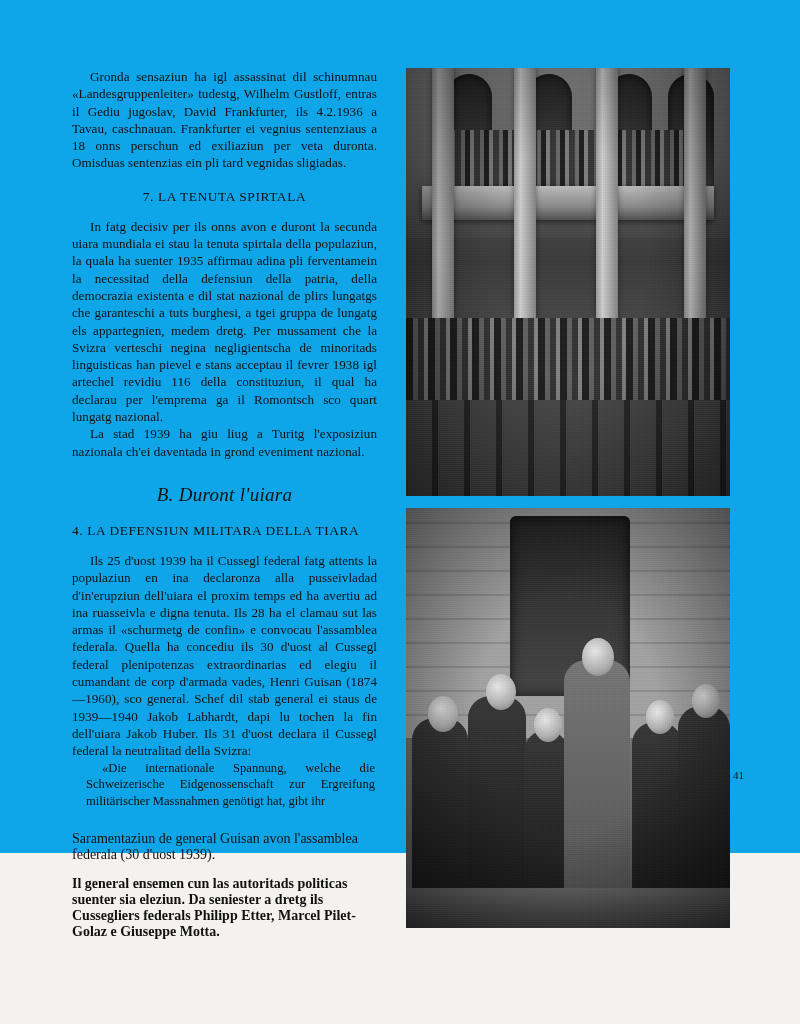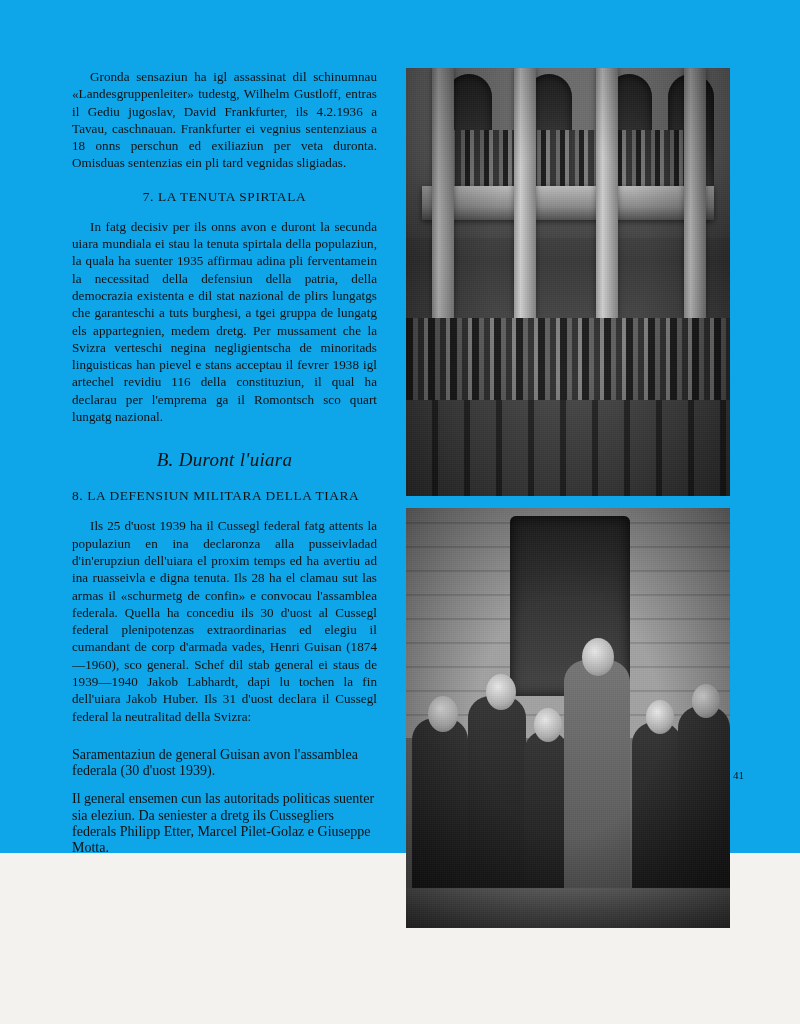--- a/index.html
+++ b/index.html
@@ -71,20 +71,21 @@
   }
   .caption {
     font-size: 14px;
     line-height: 16.2px;
     text-align: left;
     margin: 0;
     text-indent: 0;
   }
   .caption + .caption {
     margin-top: 12px;
+    font-weight: bold;
   }
   .gap-lg { height: 22px; }
 
   
   .photo {
     position: relative;
     width: 324px;
     overflow: hidden;
     background: #2b2b2b;
     filter: grayscale(1) contrast(1.05);
@@ -242,27 +243,29 @@
 
 <div class="page">
 
   <div class="col-left">
 
     <p class="body">Gronda sensaziun ha igl assassinat dil schinumnau «Landesgruppenleiter» tudestg, Wilhelm Gustloff, entras il Gediu jugoslav, David Frankfurter, ils 4.2.1936 a Tavau, caschnauan. Frankfurter ei vegnius sentenziaus a 18 onns perschun ed exiliaziun per veta duronta. Omisduas sentenzias ein pli tard vegnidas sligiadas.</p>
 
     <h2 class="section">7. LA TENUTA SPIRTALA</h2>
 
     <p class="body">In fatg decisiv per ils onns avon e duront la secunda uiara mundiala ei stau la tenuta spirtala della populaziun, la quala ha suenter 1935 affirmau adina pli ferventamein la necessitad della defensiun della patria, della democrazia existenta e dil stat nazional de plirs lungatgs che garanteschi a tuts burghesi, a tgei gruppa de lungatg els appartegnien, medem dretg. Per mussament che la Svizra verteschi negina negligientscha de minoritads linguisticas han pievel e stans acceptau il fevrer 1938 igl artechel revidiu 116 della constituziun, il qual ha declarau per l'emprema ga il Romontsch sco quart lungatg nazional.</p>
+    <p class="body">La stad 1939 ha giu liug a Turitg l'exposiziun nazionala ch'ei daventada in grond eveniment nazional.</p>
 
     <h3 class="subsec">B. Duront l'uiara</h3>
 
-    <h2 class="section left">8. LA DEFENSIUN MILITARA DELLA TIARA</h2>
+    <h2 class="section left">4. LA DEFENSIUN MILITARA DELLA TIARA</h2>
 
     <p class="body">Ils 25 d'uost 1939 ha il Cussegl federal fatg attents la populaziun en ina declaronza alla pusseivladad d'in'erupziun dell'uiara el proxim temps ed ha avertiu ad ina ruasseivla e digna tenuta. Ils 28 ha el clamau sut las armas il «schurmetg de confin» e convocau l'assamblea federala. Quella ha concediu ils 30 d'uost al Cussegl federal plenipotenzas extraordinarias ed elegiu il cumandant de corp d'armada vades, Henri Guisan (1874—1960), sco general. Schef dil stab general ei staus de 1939—1940 Jakob Labhardt, dapi lu tochen la fin dell'uiara Jakob Huber. Ils 31 d'uost declara il Cussegl federal la neutralitad della Svizra:</p>
 
+    <p class="quote">«Die internationale Spannung, welche die Schweizerische Eidgenossenschaft zur Ergreifung militärischer Massnahmen genötigt hat, gibt ihr</p>
 
     <div class="gap-lg"></div>
 
     <p class="caption">Saramentaziun de general Guisan avon l'assamblea federala (30 d'uost 1939).</p>
     <p class="caption">Il general ensemen cun las autoritads politicas suenter sia eleziun. Da seniester a dretg ils Cussegliers federals Philipp Etter, Marcel Pilet-Golaz e Giuseppe Motta.</p>
 
   </div>
 
   <div class="col-right">
 

